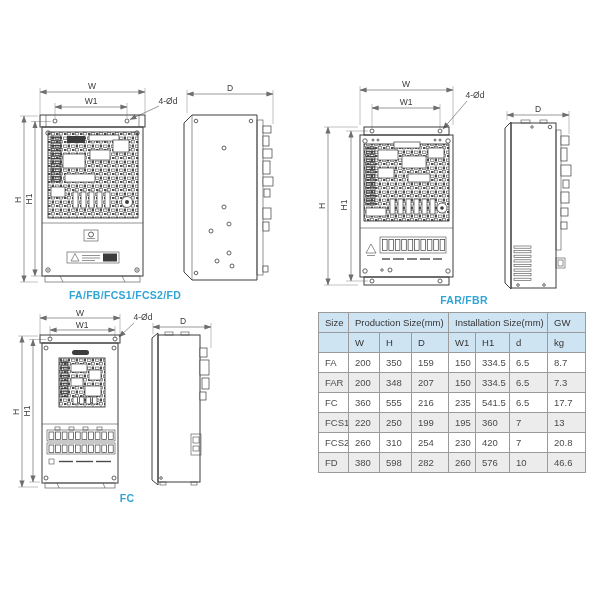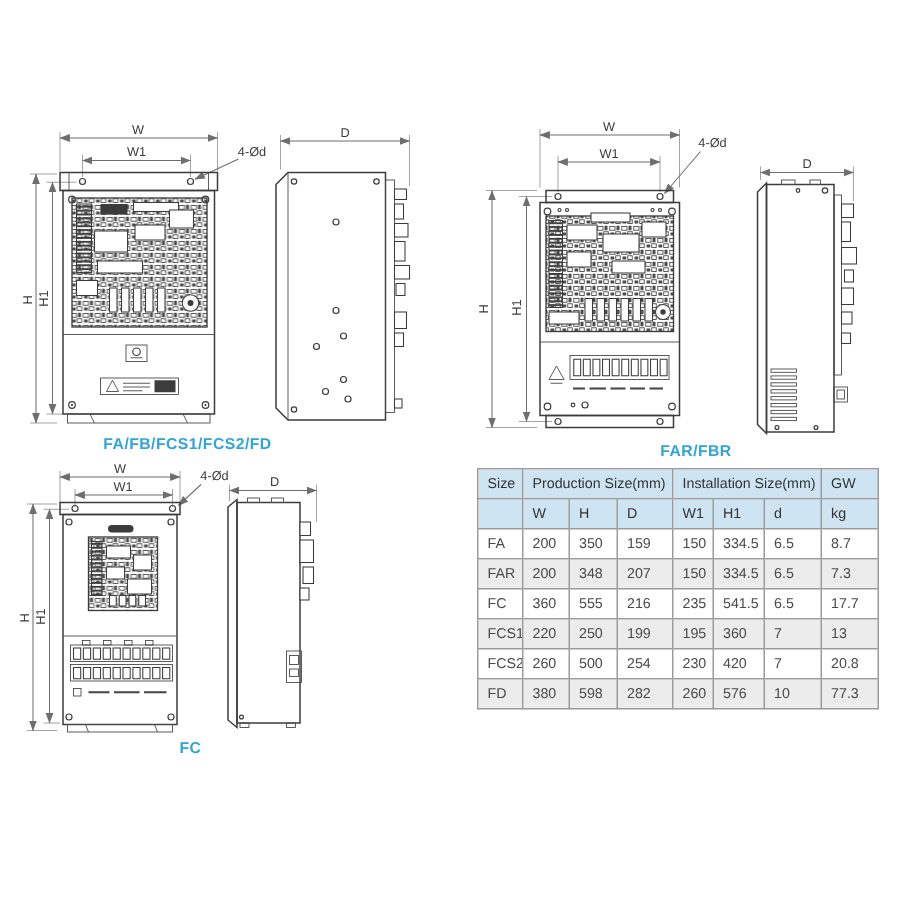--- a/index.html
+++ b/index.html
@@ -459,32 +459,32 @@
         <td>250</td>
         <td>199</td>
         <td>195</td>
         <td>360</td>
         <td>7</td>
         <td>13</td>
       </tr>
       <tr>
         <td>FCS2</td>
         <td>260</td>
-        <td>500</td>
+        <td>310</td>
         <td>254</td>
         <td>230</td>
         <td>420</td>
         <td>7</td>
         <td>20.8</td>
       </tr>
       <tr>
         <td>FD</td>
         <td>380</td>
         <td>598</td>
         <td>282</td>
         <td>260</td>
         <td>576</td>
         <td>10</td>
-        <td>77.3</td>
+        <td>46.6</td>
       </tr>
     </tbody>
   </table>
 </div>
 
 </body></html>

